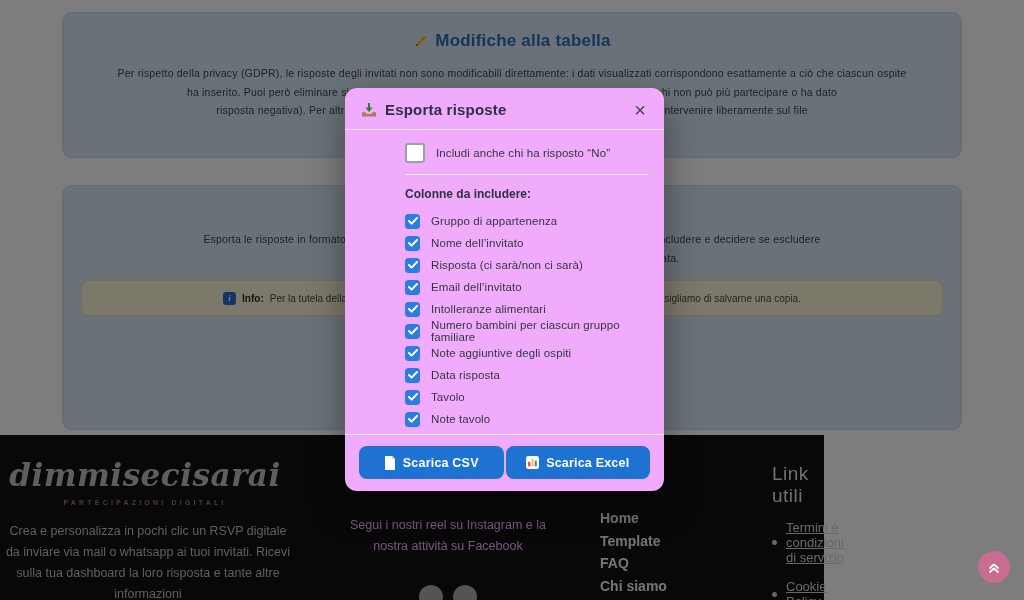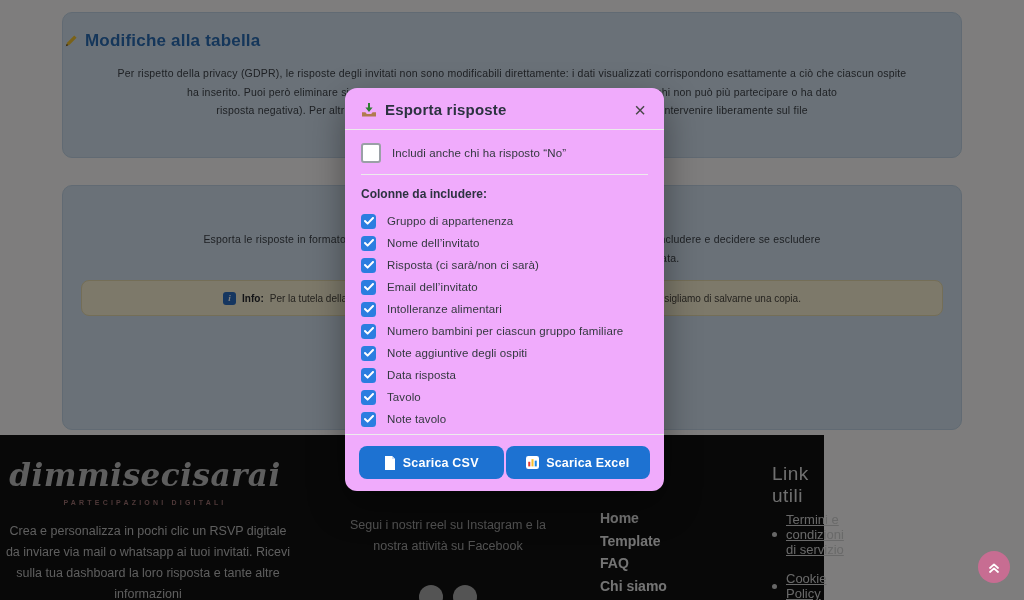--- a/index.html
+++ b/index.html
@@ -4,21 +4,21 @@
 <style>
   html,body{margin:0;padding:0;background:#fcfbfa;}
   .stage{position:relative;width:1024px;height:600px;overflow:hidden;background:#fcfbfa;
          font-family:"Liberation Sans",sans-serif;}
 
   
   .card{position:absolute;left:62px;width:900px;background:#d5e3f0;
         border:1px solid #c2d5e7;border-radius:10px;box-sizing:border-box;}
   .card1{top:12px;height:146px;}
   .card2{top:185px;height:245px;}
-  .card1-title{margin-top:18px;display:flex;align-items:center;gap:7px;
+  .card1-title{margin-top:18px;display:flex;justify-content:center;align-items:center;gap:7px;
                color:#2a6db5;font-size:17px;font-weight:bold;letter-spacing:.2px;}
   .card-text{margin-top:13px;}
   .cline{text-align:center;font-size:10.5px;line-height:18.5px;color:#3e434a;
          letter-spacing:.2px;white-space:nowrap;}
   .card2-text{padding-top:44px;}
   .info-box{position:absolute;left:18px;right:18px;top:94px;height:34px;background:#fbf2d5;
             border:1px solid #e8dcae;border-radius:8px;display:flex;align-items:center;
             justify-content:center;gap:6px;font-size:10px;color:#4a473e;}
   .info-ic{width:13px;height:13px;border-radius:3px;background:#2a6cc0;color:#fff;
            font-size:9px;font-weight:bold;font-family:"Liberation Serif",serif;font-style:italic;
@@ -28,44 +28,44 @@
   
   .footer{position:absolute;left:0;top:435px;width:824px;height:165px;background:#101010;}
   .logo{position:absolute;left:0;width:290px;top:22px;text-align:center;
         font-family:"DejaVu Serif",serif;font-style:italic;font-weight:bold;
         font-size:31px;color:#bdbdbd;letter-spacing:.5px;}
   .tagline{position:absolute;left:0;width:290px;top:64px;text-align:center;font-size:7px;
            letter-spacing:3.2px;color:#9c7070;font-weight:bold;}
   .about{position:absolute;left:2px;width:292px;top:86px;text-align:center;font-size:12.5px;
          line-height:21px;color:#bdbdbd;}
   .social-text{position:absolute;left:340px;width:216px;top:80px;text-align:center;
-               font-size:12.5px;line-height:21px;color:#a3a3a3;}
+               font-size:12.5px;line-height:21px;color:#f0abfc;}
   .social-icons{position:absolute;left:340px;width:216px;top:150px;display:flex;
                 justify-content:center;gap:10px;}
   .social-circle{width:24px;height:24px;border-radius:50%;background:#a8a8a8;}
   .nav{position:absolute;left:600px;top:72px;}
   .nav-item{font-size:14px;font-weight:bold;color:#e9e9e9;line-height:22.5px;cursor:pointer;}
   .links{position:absolute;left:772px;top:28px;}
   .links-title{font-size:19px;color:#dedede;font-weight:400;letter-spacing:.5px;}
   .link-row{display:flex;align-items:center;gap:9px;margin-top:14px;}
-  .link-row.first{margin-top:5px;}
+  .link-row.first{margin-top:13px;}
   .bullet{width:5px;height:5px;border-radius:50%;background:#cfcfcf;flex:none;}
   .flink{font-size:13px;color:#d2d2d2;text-decoration:underline;cursor:pointer;}
 
   
   .overlay{position:absolute;inset:0;background:rgba(0,0,0,0.5);z-index:10;}
 
   
   .modal{position:absolute;left:345px;top:88px;width:319px;z-index:20;background:#f0abfc;
          border-radius:12px;box-shadow:0 14px 36px rgba(0,0,0,.38);box-sizing:border-box;}
   .modal-header{display:flex;align-items:center;gap:8px;padding:13px 16px 11px;}
   .modal-title{font-size:15px;font-weight:bold;color:#2c3240;flex:1;letter-spacing:.2px;}
   .modal-close{font-size:20px;color:#474747;line-height:14px;cursor:pointer;padding:0 2px;}
   .mdiv{height:1px;background:#ececec;}
-  .modal-body{padding:10px 16px 4px;}
+  .modal-body{padding:10px 16px 4px;margin-left:44px;}
   .include-row{display:flex;align-items:center;gap:11px;padding:3px 0 11px;cursor:pointer;}
   .cb-empty{width:16px;height:16px;border:2px solid #9aa0a6;border-radius:3px;background:#fff;flex:none;}
   .mlabel{font-size:11.5px;color:#33383f;letter-spacing:.1px;}
   .columns-label{font-size:12px;font-weight:bold;color:#2c3240;margin:12px 0 9px;}
   .col-row{display:flex;align-items:center;gap:11px;height:22px;cursor:pointer;}
   .cb{width:15px;height:15px;border-radius:3.5px;background:#2b7de0;display:flex;
       align-items:center;justify-content:center;flex:none;}
   .modal-footer{display:flex;gap:2px;padding:11px 14px 12px;}
   .btn{flex:1;height:33px;border-radius:8px;background:#1d72d2;color:#fff;font-size:12.5px;
        font-weight:bold;display:flex;align-items:center;justify-content:center;gap:7px;

